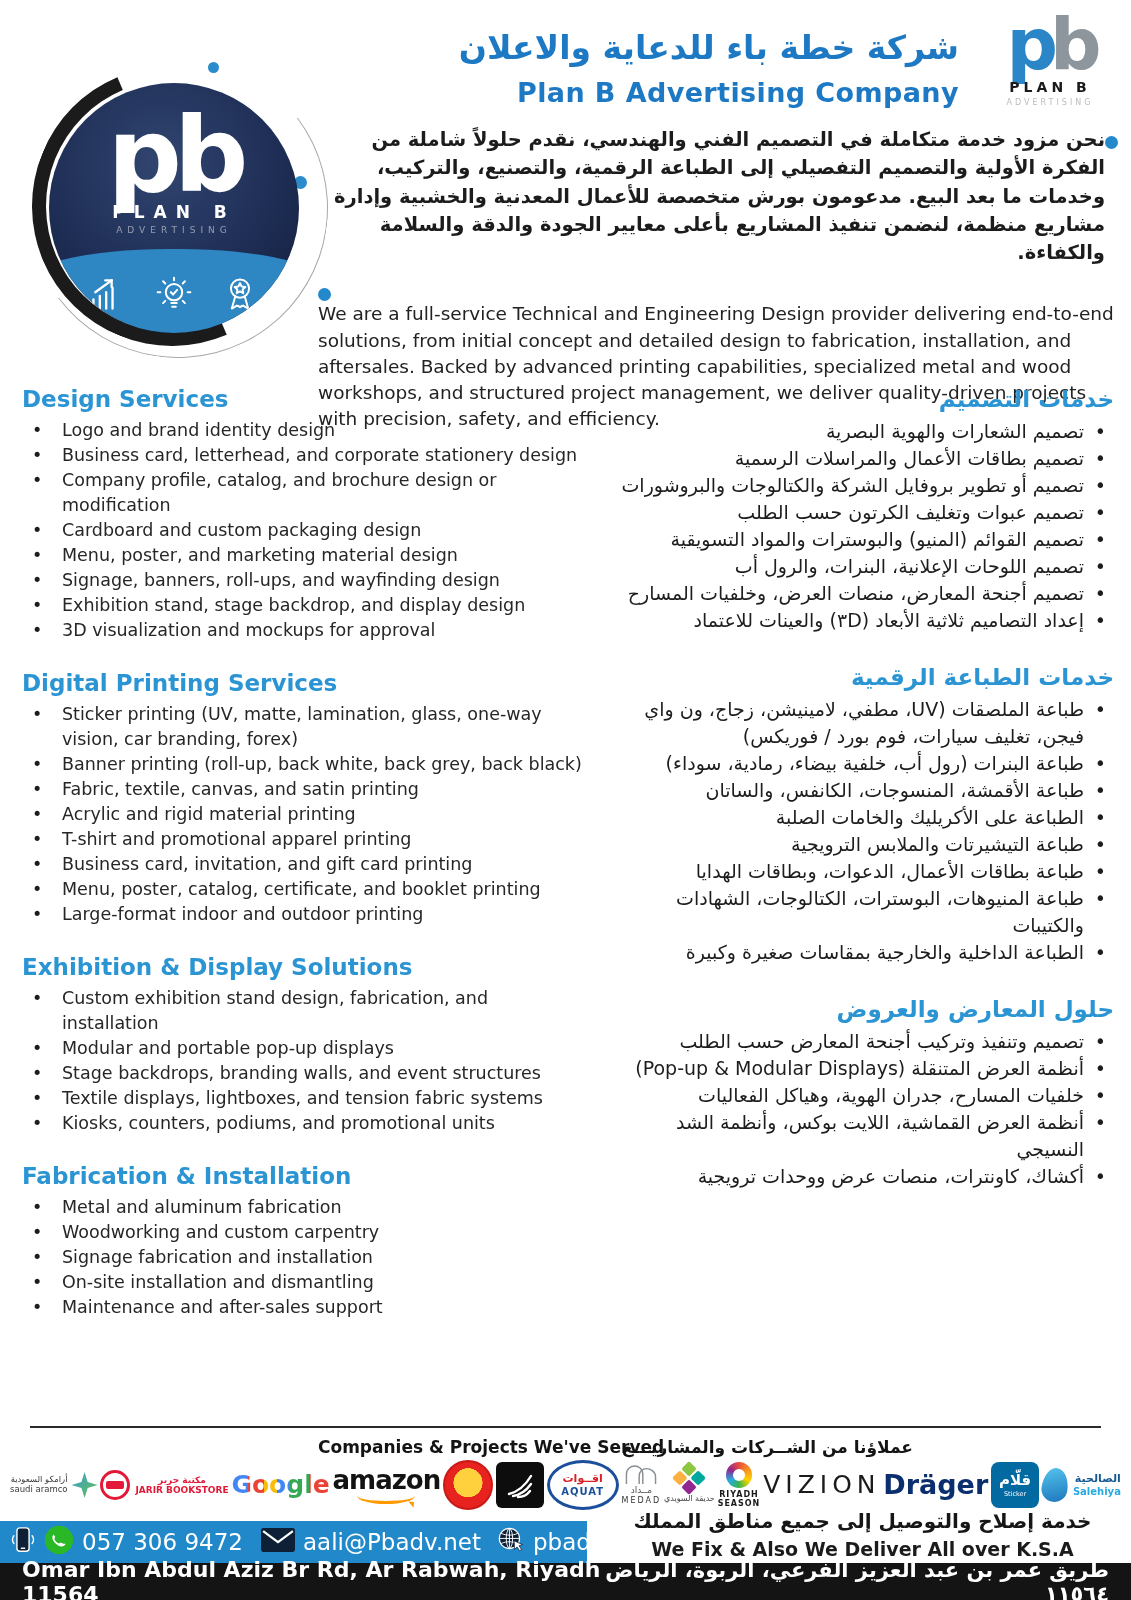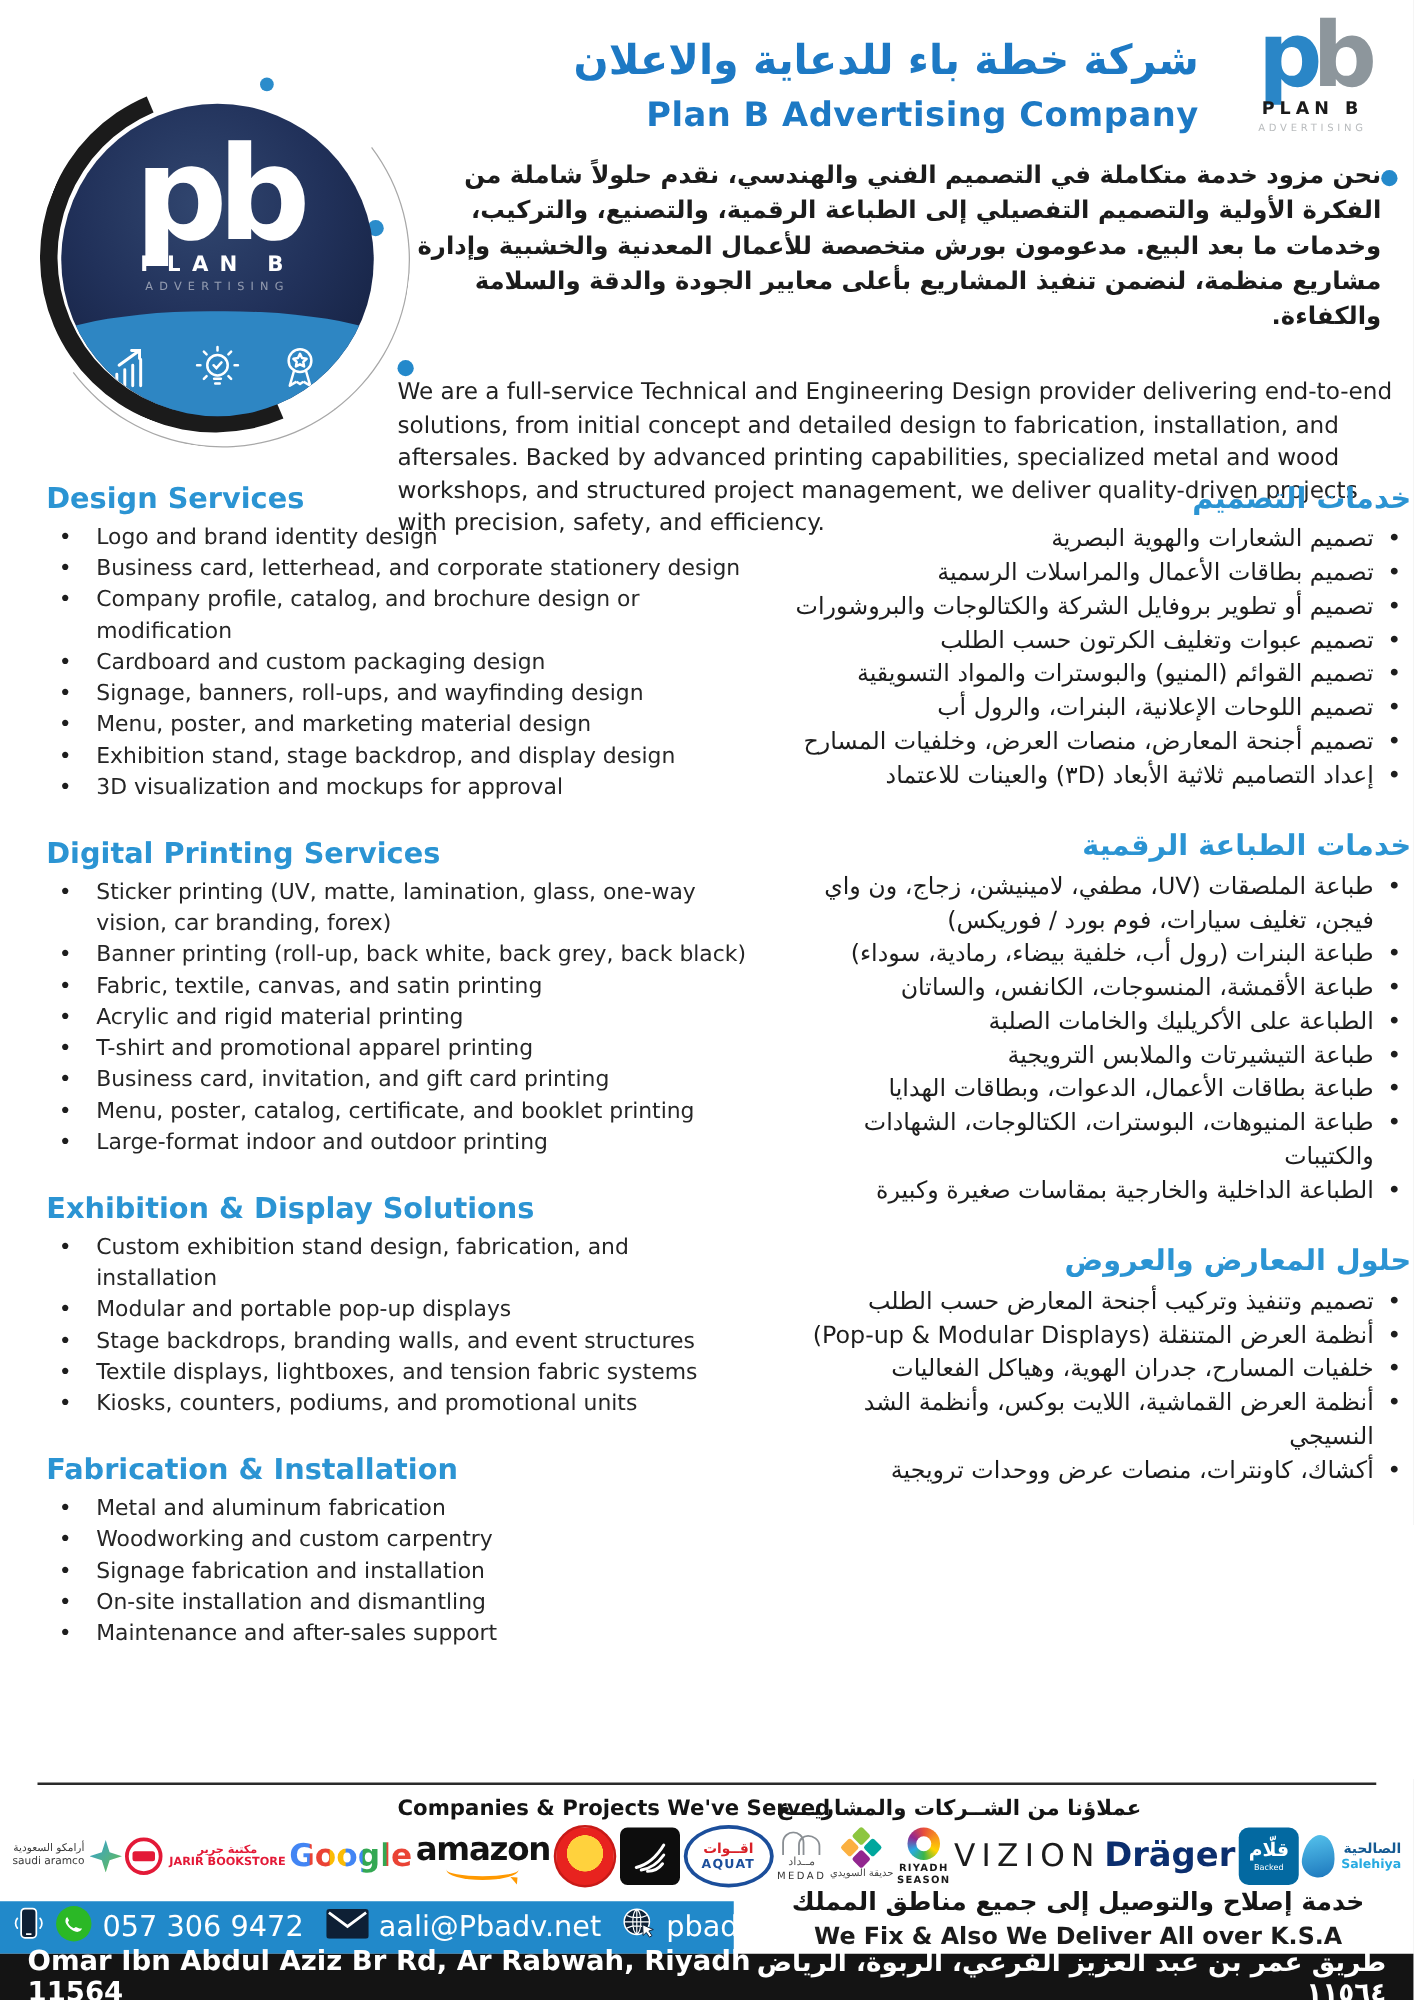--- a/index.html
+++ b/index.html
@@ -41,21 +41,21 @@
 
   
   .intro{position:absolute;left:318px;top:126px;width:800px;}
   .para{display:flex;gap:0;}
   .para p{margin:0;}
   .para .bullet{flex:0 0 13px;width:13px;height:13px;border-radius:50%;background:#2489cb;margin-top:10px;}
   .para.ar{direction:rtl;text-align:right;font-size:19.5px;font-weight:bold;line-height:1.45;color:#1c1c1c;}
   .para.en{margin-top:11px;font-size:18.5px;line-height:1.42;color:#222222;flex-direction:column;}
 
   
-  .columns{position:absolute;left:37px;top:386px;width:1092px;display:flex;gap:20px;}
+  .columns{position:absolute;left:22px;top:386px;width:1092px;display:flex;gap:20px;}
   .col-en{width:563px;}
   .col-ar{width:513px;direction:rtl;text-align:right;}
   .section{margin-bottom:27px;}
   .col-ar .section{margin-bottom:30px;}
   .section h2{margin:0 0 6px 0;font-size:23px;font-weight:bold;color:#2b94d3;}
   .section ul{list-style:none;margin:0;padding:0;}
   .col-en li{font-size:17.5px;line-height:25px;color:#262626;position:relative;padding-left:40px;}
   .col-en li::before{content:"\2022";position:absolute;left:10px;color:#1d1d1d;}
   .col-ar li{font-size:19px;line-height:27px;color:#1d1d1d;position:relative;padding-right:30px;}
   .col-ar li::before{content:"\2022";position:absolute;right:8px;color:#1d1d1d;}
@@ -196,22 +196,22 @@
   <div class="columns">
 
     <div class="col-en">
       <div class="section">
         <h2>Design Services</h2>
         <ul>
           <li>Logo and brand identity design</li>
           <li>Business card, letterhead, and corporate stationery design</li>
           <li>Company profile, catalog, and brochure design or modification</li>
           <li>Cardboard and custom packaging design</li>
+          <li>Menu, poster, and marketing material design</li>
           <li>Signage, banners, roll-ups, and wayfinding design</li>
-          <li>Menu, poster, and marketing material design</li>
           <li>Exhibition stand, stage backdrop, and display design</li>
           <li>3D visualization and mockups for approval</li>
         </ul>
       </div>
       <div class="section">
         <h2>Digital Printing Services</h2>
         <ul>
           <li>Sticker printing (UV, matte, lamination, glass, one-way vision, car branding, forex)</li>
           <li>Banner printing (roll-up, back white, back grey, back black)</li>
           <li>Fabric, textile, canvas, and satin printing</li>
@@ -351,21 +351,21 @@
         </div>
     </div>
     <div class="chip">
       <span class="vizion-text">VIZION</span>
     </div>
     <div class="chip">
       <span class="drager-text">Dräger</span>
     </div>
     <div class="chip giddam">
       <div class="giddam-ar">قلّام</div>
-      <div class="giddam-en">Backed</div>
+      <div class="giddam-en">Sticker</div>
     </div>
     <div class="chip salehiya">
       <div class="sal-drop"></div>
       <div>
           <div class="sal-ar">الصالحية</div>
           <div class="sal-en">Salehiya</div>
         </div>
     </div>
   </div>
 

